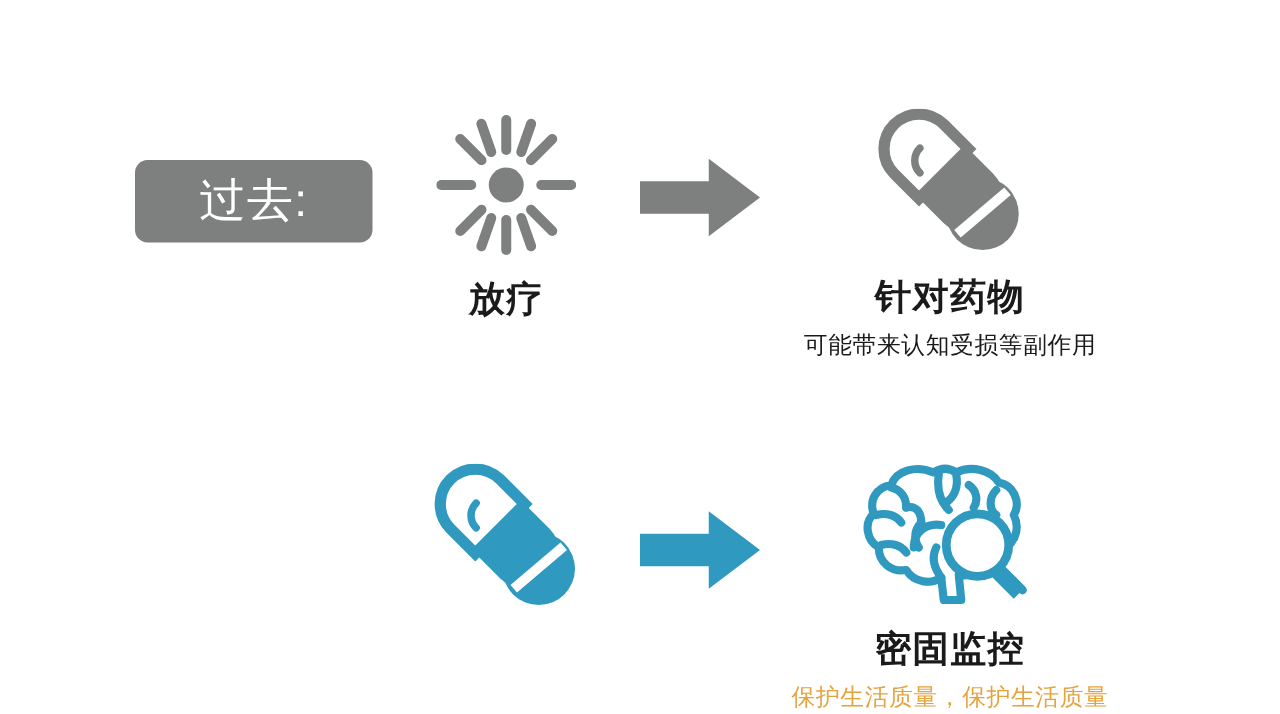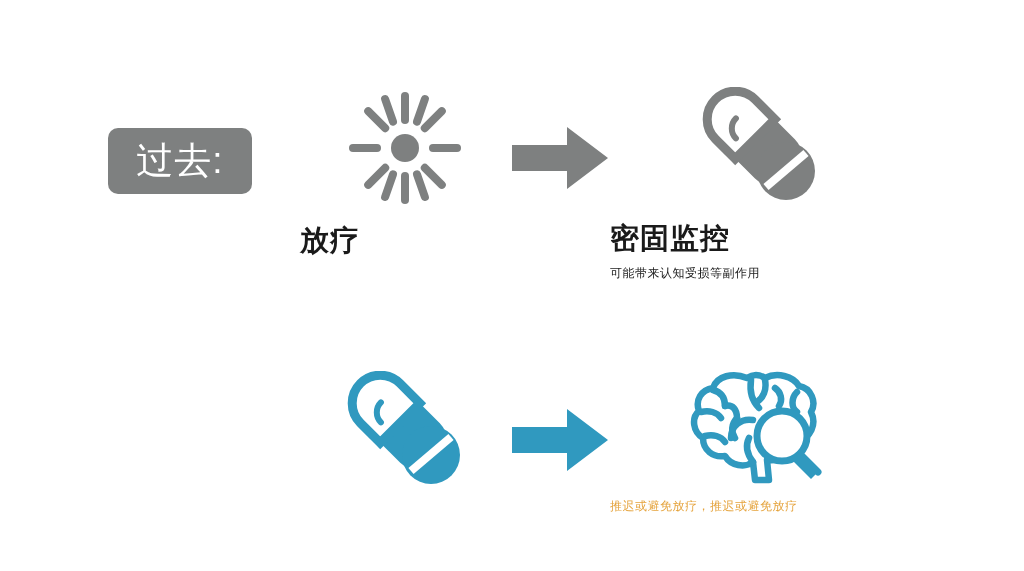--- a/index.html
+++ b/index.html
@@ -30,21 +30,21 @@
     height: 262px;
   }
   .row-past    { top: 18px; }
   .row-present { top: 300px; }
 
   
   .badge {
     position: absolute;
     left: 108px;
     top: 110px;
-    width: 144px;
+    width: 190px;
     height: 66px;
     border-radius: 10px;
     display: flex;
     align-items: center;
     justify-content: center;
     box-sizing: border-box;
   }
   .badge-past    { background: #7e8080; }
   .badge-present { background: #3099bf; }
   .badge-text {
@@ -55,20 +55,21 @@
     line-height: 1;
     white-space: nowrap;
     padding-bottom: 2px;
   }
 
   
   .icon-col {
     position: absolute;
     display: flex;
     flex-direction: column;
+    align-items: center;
   }
   .icon-col-left  { left: 300px; top: 72px;  width: 210px; }
   .icon-col-right { left: 610px; top: 70px;  width: 300px; }
 
   .icon-box {
     height: 116px;
     display: flex;
     align-items: center;
     justify-content: center;
   }
@@ -78,21 +79,21 @@
     font-weight: bold;
     color: #1a1a1a;
     letter-spacing: 1px;
     white-space: nowrap;
     line-height: 1;
   }
   .caption-left  { margin-top: 20px; }
   .caption-right { margin-top: 20px; }
 
   .subcaption {
-    font-size: 12px;
+    font-size: 19px;
     font-weight: 400;
     letter-spacing: 0.5px;
     white-space: nowrap;
     line-height: 1;
     margin-top: 14px;
   }
   .subcaption-dark   { color: #1a1a1a; }
   .subcaption-orange { color: #e5a33c; }
 
   
@@ -158,21 +159,21 @@
 
             <path d="M27 52 v-28 a28 28 0 0 1 56 0 v28 Z" fill="none" stroke="#7e8080" stroke-width="9"></path>
 
             <path d="M42 38 a14 14 0 0 1 14 -14" fill="none" stroke="#7e8080" stroke-width="6" stroke-linecap="round"></path>
           </g>
 
           <circle cx="86" cy="84" r="29" fill="#7e8080"></circle>
           <line x1="66" y1="100" x2="106" y2="66" stroke="#ffffff" stroke-width="8"></line>
         </svg>
       </div>
-      <div class="caption caption-right">密固监控</div>
+      <div class="caption caption-right">针对药物</div>
       <div class="subcaption subcaption-dark">可能带来认知受损等副作用</div>
     </div>
   </div>
 
   <div class="row row-present">
 
 
     <div class="icon-col icon-col-left">
       <div class="icon-box">
         <svg width="120" height="118" viewBox="0 0 120 118">
@@ -229,17 +230,18 @@
             <path d="M44 70 C44 58 54 50 66 52"></path>
           </g>
 
           <g fill="none" stroke="#3099bf" stroke-width="7" stroke-linecap="round">
             <circle cx="95" cy="68" r="25" fill="#ffffff"></circle>
             <line x1="113" y1="86" x2="131" y2="104"></line>
           </g>
           <path d="M113 86 L131 104 L124 111 L106 93 Z" fill="#3099bf"></path>
         </svg>
       </div>
-      <div class="subcaption subcaption-orange">推迟或避免放疗，推迟或避免放疗</div>
+      <div class="caption caption-right">密固监控</div>
+      <div class="subcaption subcaption-orange">保护生活质量，保护生活质量</div>
     </div>
   </div>
 
 </div>
 
 </body></html>

